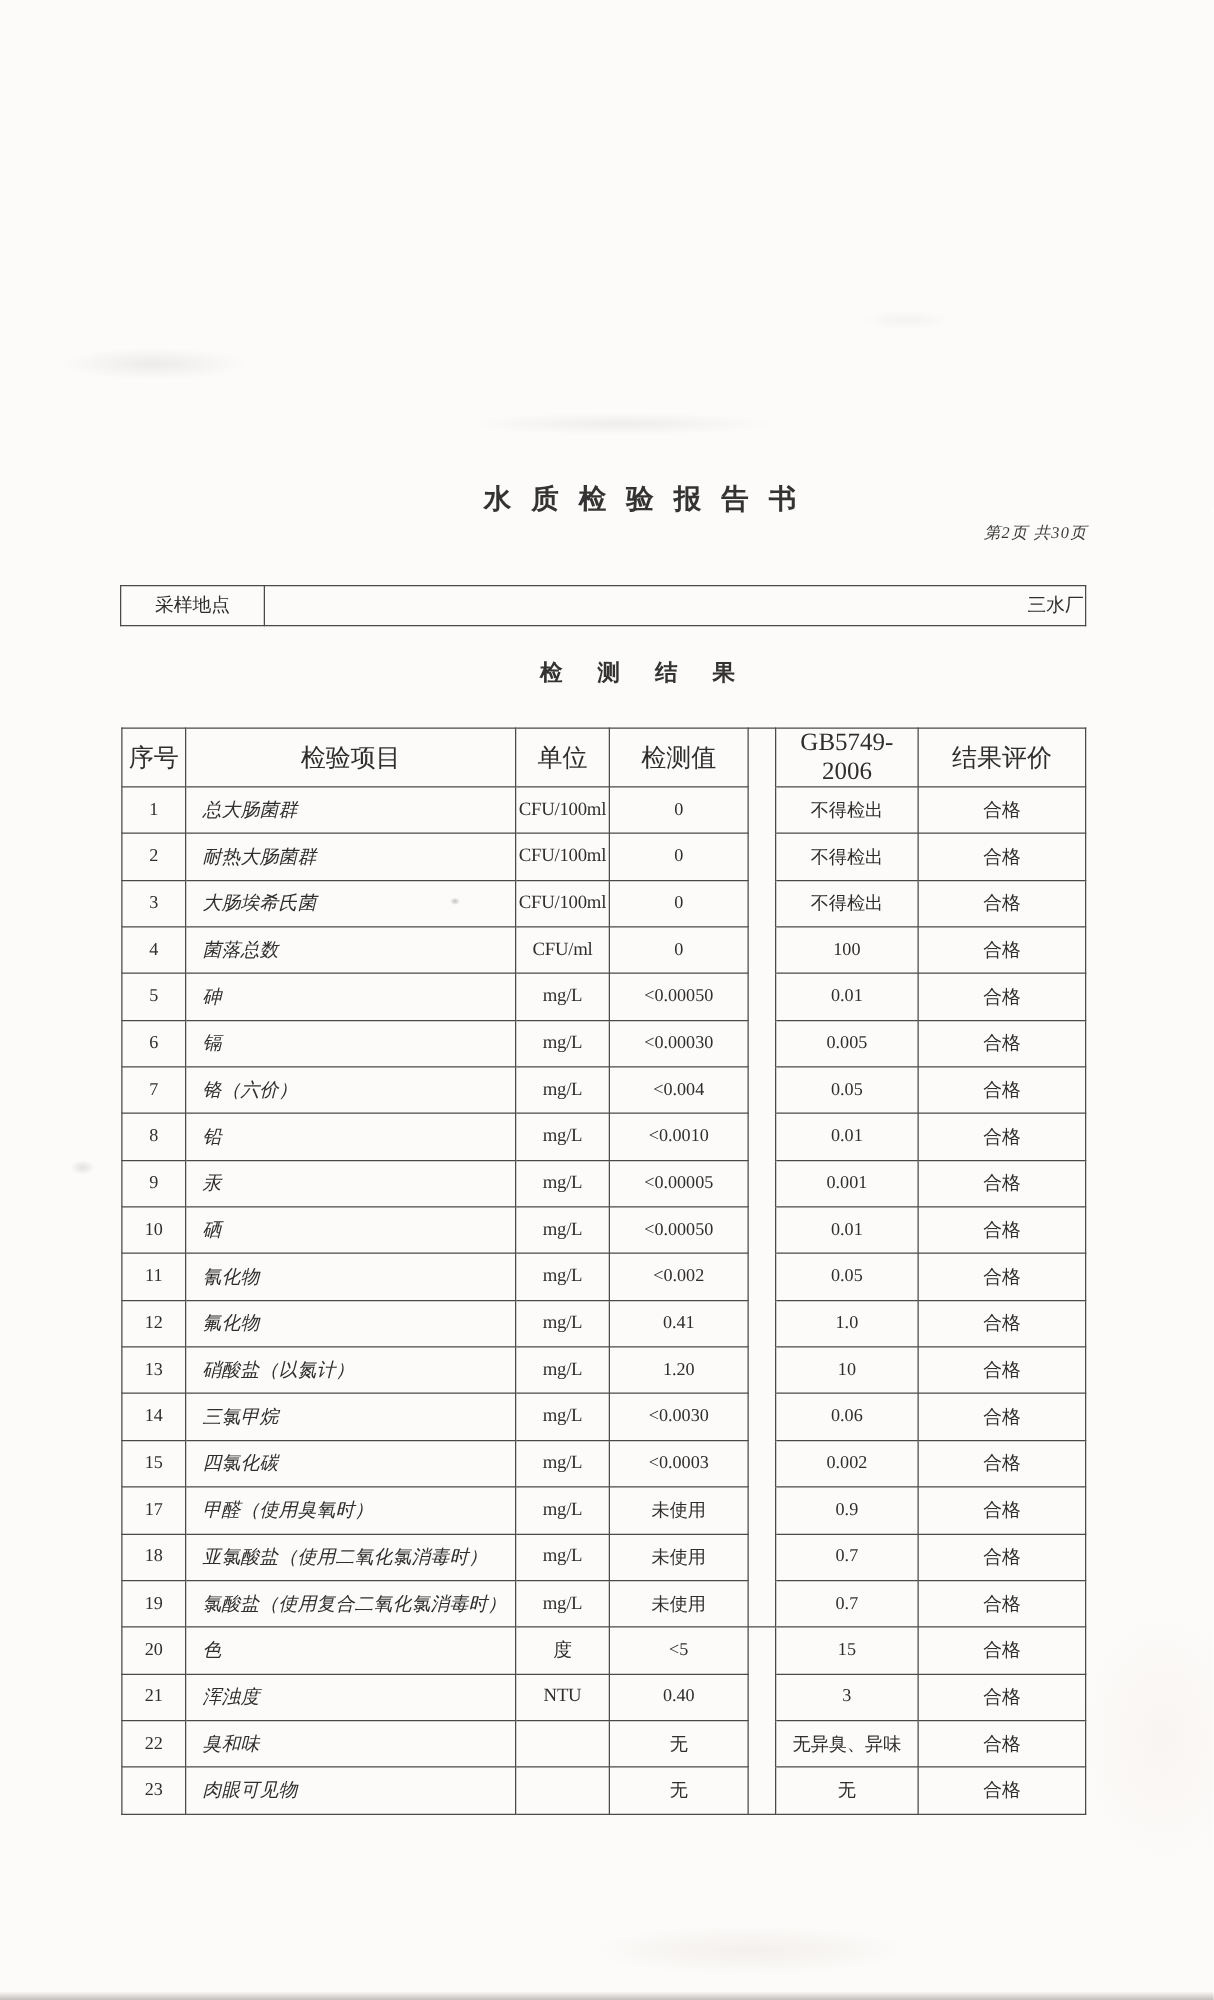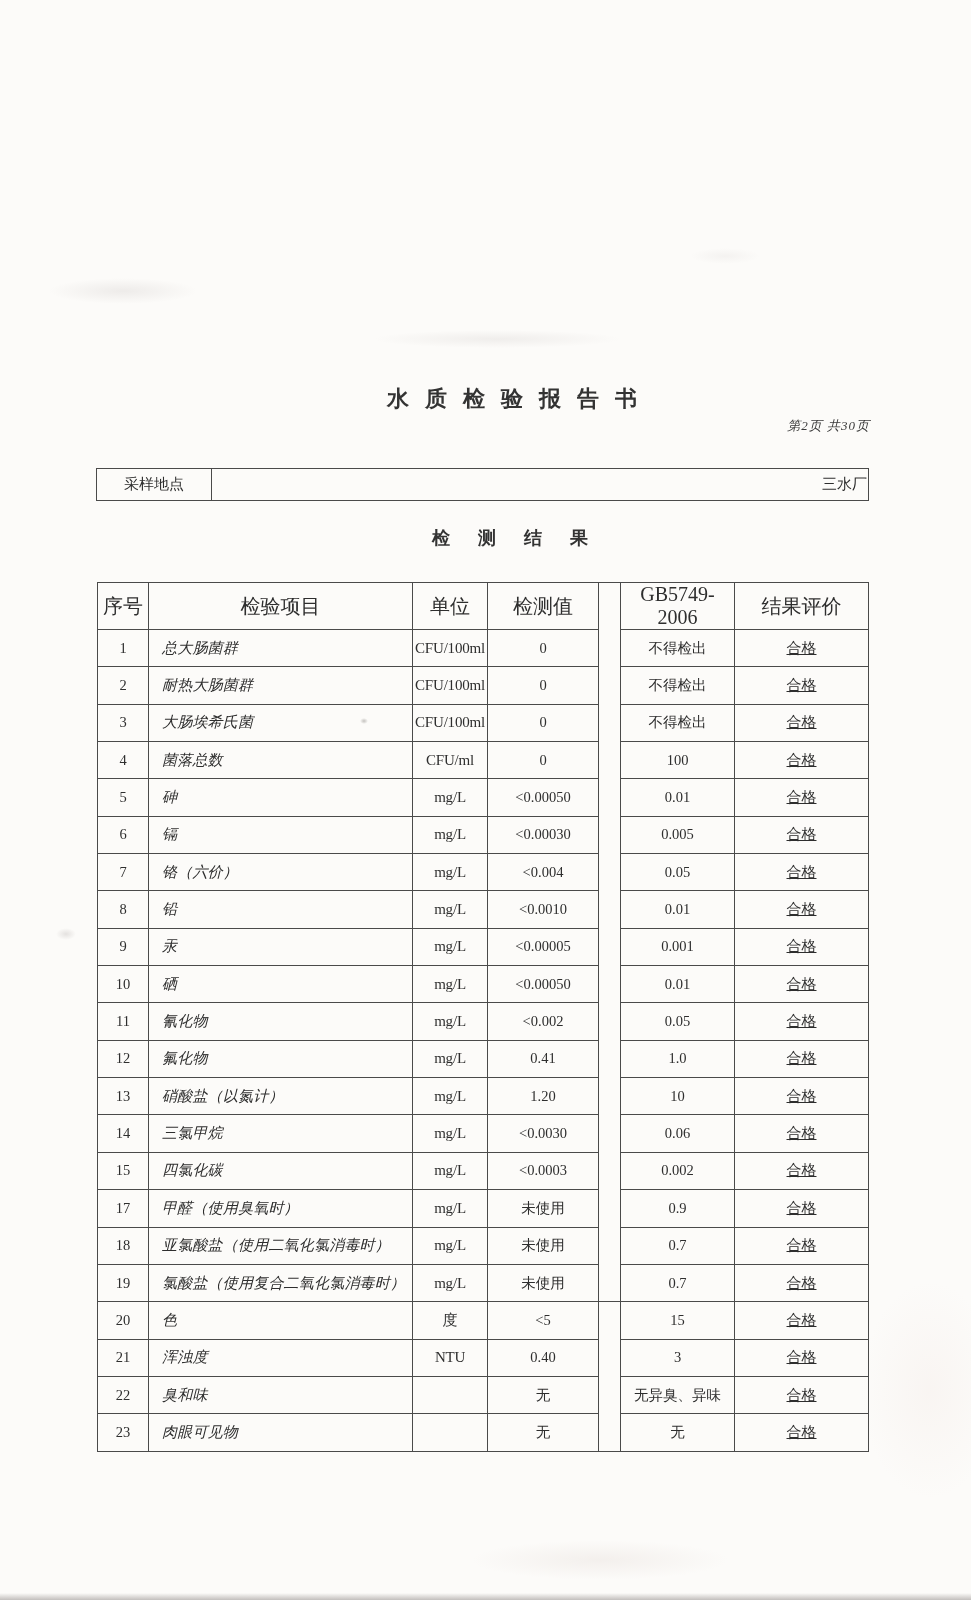--- a/index.html
+++ b/index.html
@@ -57,21 +57,21 @@
   .info-table td{font-size:15px;text-align:center;}
   .info-table td.lv{text-align:right;padding-left:14px;}
 
   .results-table{position:absolute;left:97px;top:582px;width:771px;}
   .results-table thead tr{height:38px;}
   .results-table tbody tr{height:37.35px;}
   .results-table td{font-size:14.5px;text-align:center;padding:0 2px;}
   .results-table thead td{font-size:20px;}
   .results-table td.c-item{text-align:left;padding-left:13px;font-size:15px;letter-spacing:0.2px;font-style:italic;}
   .results-table td.c-unit{font-size:15px;letter-spacing:-0.2px;}
-  .results-table td.c-eval{font-size:15px;text-decoration:underline;}
+  .results-table td.c-eval{font-size:15px;}
   
   .results-table td.sp{border-top:none;border-bottom:none;padding:0;}
   .results-table thead td.sp{border-top:1px solid var(--border);}
   .results-table tbody tr.section-start td.sp{border-top:1px solid var(--border);}
   .results-table tbody tr:last-child td.sp{border-bottom:1px solid var(--border);}
 </style>
 </head>
 <body>
 
 <div class="page">

